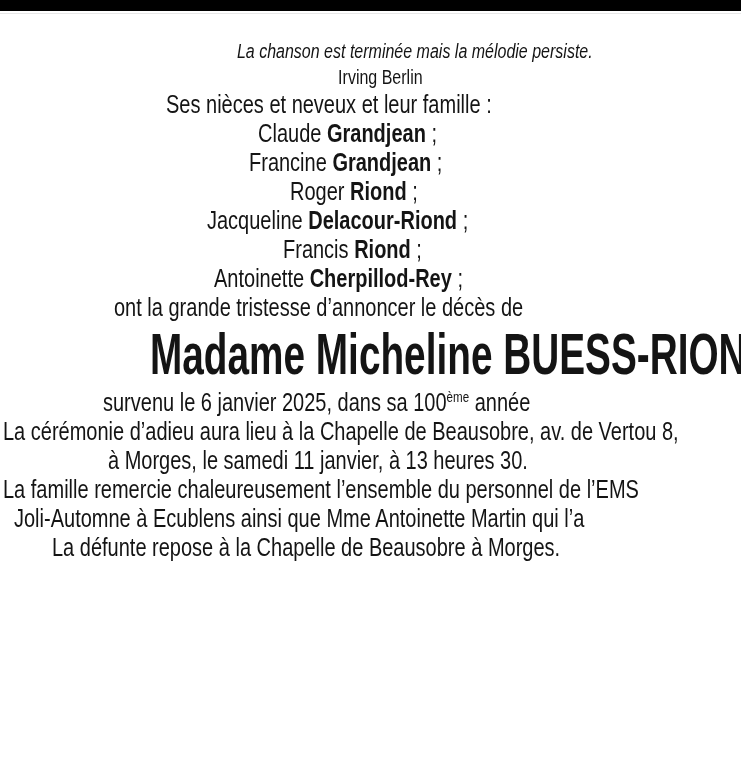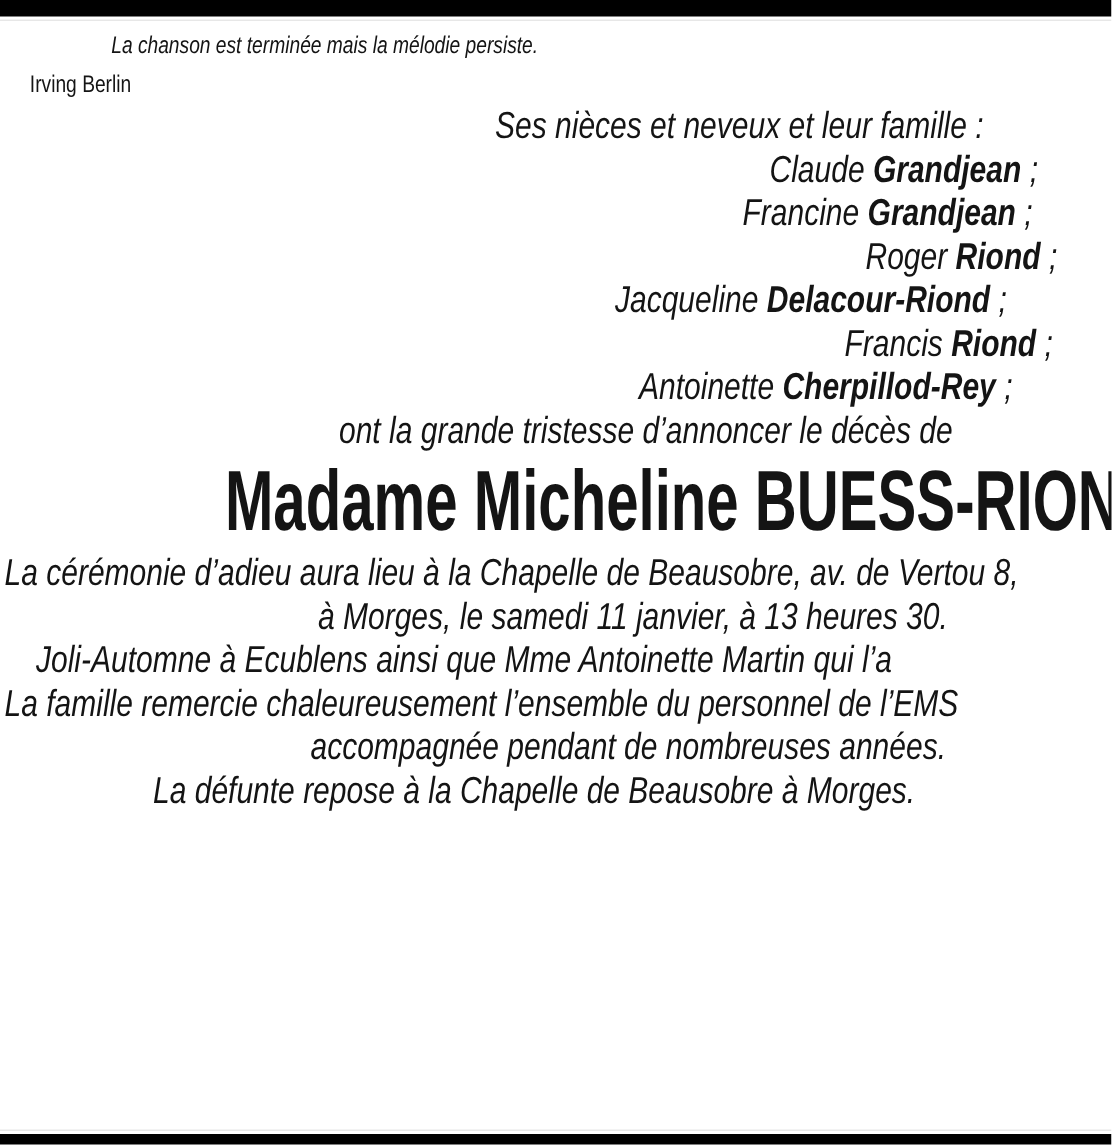--- a/index.html
+++ b/index.html
@@ -12,27 +12,27 @@
     font-family: "Liberation Sans", sans-serif;
     color: #141414;
   }
   .sheet { width: 741px; height: 763px; background: #ffffff; position: relative; }
   .bar { height: 11px; background: #000000; width: 100%; }
   .gap { height: 2px; }
   .rule { height: 1px; background: #e7e7e7; width: 100%; }
   .content { padding: 0 4px 0 3px; height: 735px; }
 
   
-  .quote { margin-top: 4px; text-align: left; font-size: 16px; }
+  .quote { margin-top: 24px; text-align: center; font-size: 20px; }
   .qline { height: 26px; line-height: 26px; white-space: nowrap; }
   .qline .shrink-r { display: inline-block; transform: scaleX(0.8); transform-origin: 100% 50%; }
   .qline.italic .shrink-r { font-style: italic; }
 
   
-  .bline { height: 29px; line-height: 29px; font-size: 25px; white-space: nowrap; text-align: right; font-style: italic; }
+  .bline { height: 29px; line-height: 29px; font-size: 25px; white-space: nowrap; text-align: center; }
   .bline .shrink { display: inline-block; transform: scaleX(0.8); transform-origin: 0 50%; }
   .bold { font-weight: 700; }
   sup { font-size: 0.58em; line-height: 0; }
 
   
   .title-wrap {
     height: 60px; line-height: 60px;
     margin: 2px 0 4px 0;
     text-align: center;
     font-size: 57px; font-weight: 700;
@@ -67,25 +67,25 @@
         <div class="bline"><span class="shrink"><span>Francis </span><span class="bold">Riond</span><span> ;</span></span></div>
         <div class="bline"><span class="shrink"><span>Antoinette </span><span class="bold">Cherpillod-Rey</span><span> ;</span></span></div>
         <div class="bline"><span class="shrink"><span>ont la grande tristesse d’annoncer le décès de</span></span></div>
       </div>
 
     <div class="title-wrap">
       <span class="title-shrink">Madame Micheline BUESS-RIOND</span>
     </div>
 
     <div id="detail-lines">
+        <div class="bline"><span class="shrink"><span>survenu le 6 janvier 2025, dans sa 100</span><sup>ème</sup><span> année</span></span></div>
         <div class="bline"><span class="shrink"><span>La cérémonie d’adieu aura lieu à la Chapelle de Beausobre, av. de Vertou 8,</span></span></div>
         <div class="bline"><span class="shrink"><span>à Morges, le samedi 11 janvier, à 13 heures 30.</span></span></div>
+        <div class="bline"><span class="shrink"><span>La famille remercie chaleureusement l’ensemble du personnel de l’EMS</span></span></div>
         <div class="bline"><span class="shrink"><span>Joli-Automne à Ecublens ainsi que Mme Antoinette Martin qui l’a</span></span></div>
-        <div class="bline"><span class="shrink"><span>La famille remercie chaleureusement l’ensemble du personnel de l’EMS</span></span></div>
-        <div class="bline"><span class="shrink"><span>accompagnée pendant de nombreuses années.</span></span></div>
         <div class="bline"><span class="shrink"><span>La défunte repose à la Chapelle de Beausobre à Morges.</span></span></div>
       </div>
   </div>
 
   <div class="rule"></div>
   <div class="gap"></div>
   <div class="bar"></div>
 </div>
 
 </body></html>

